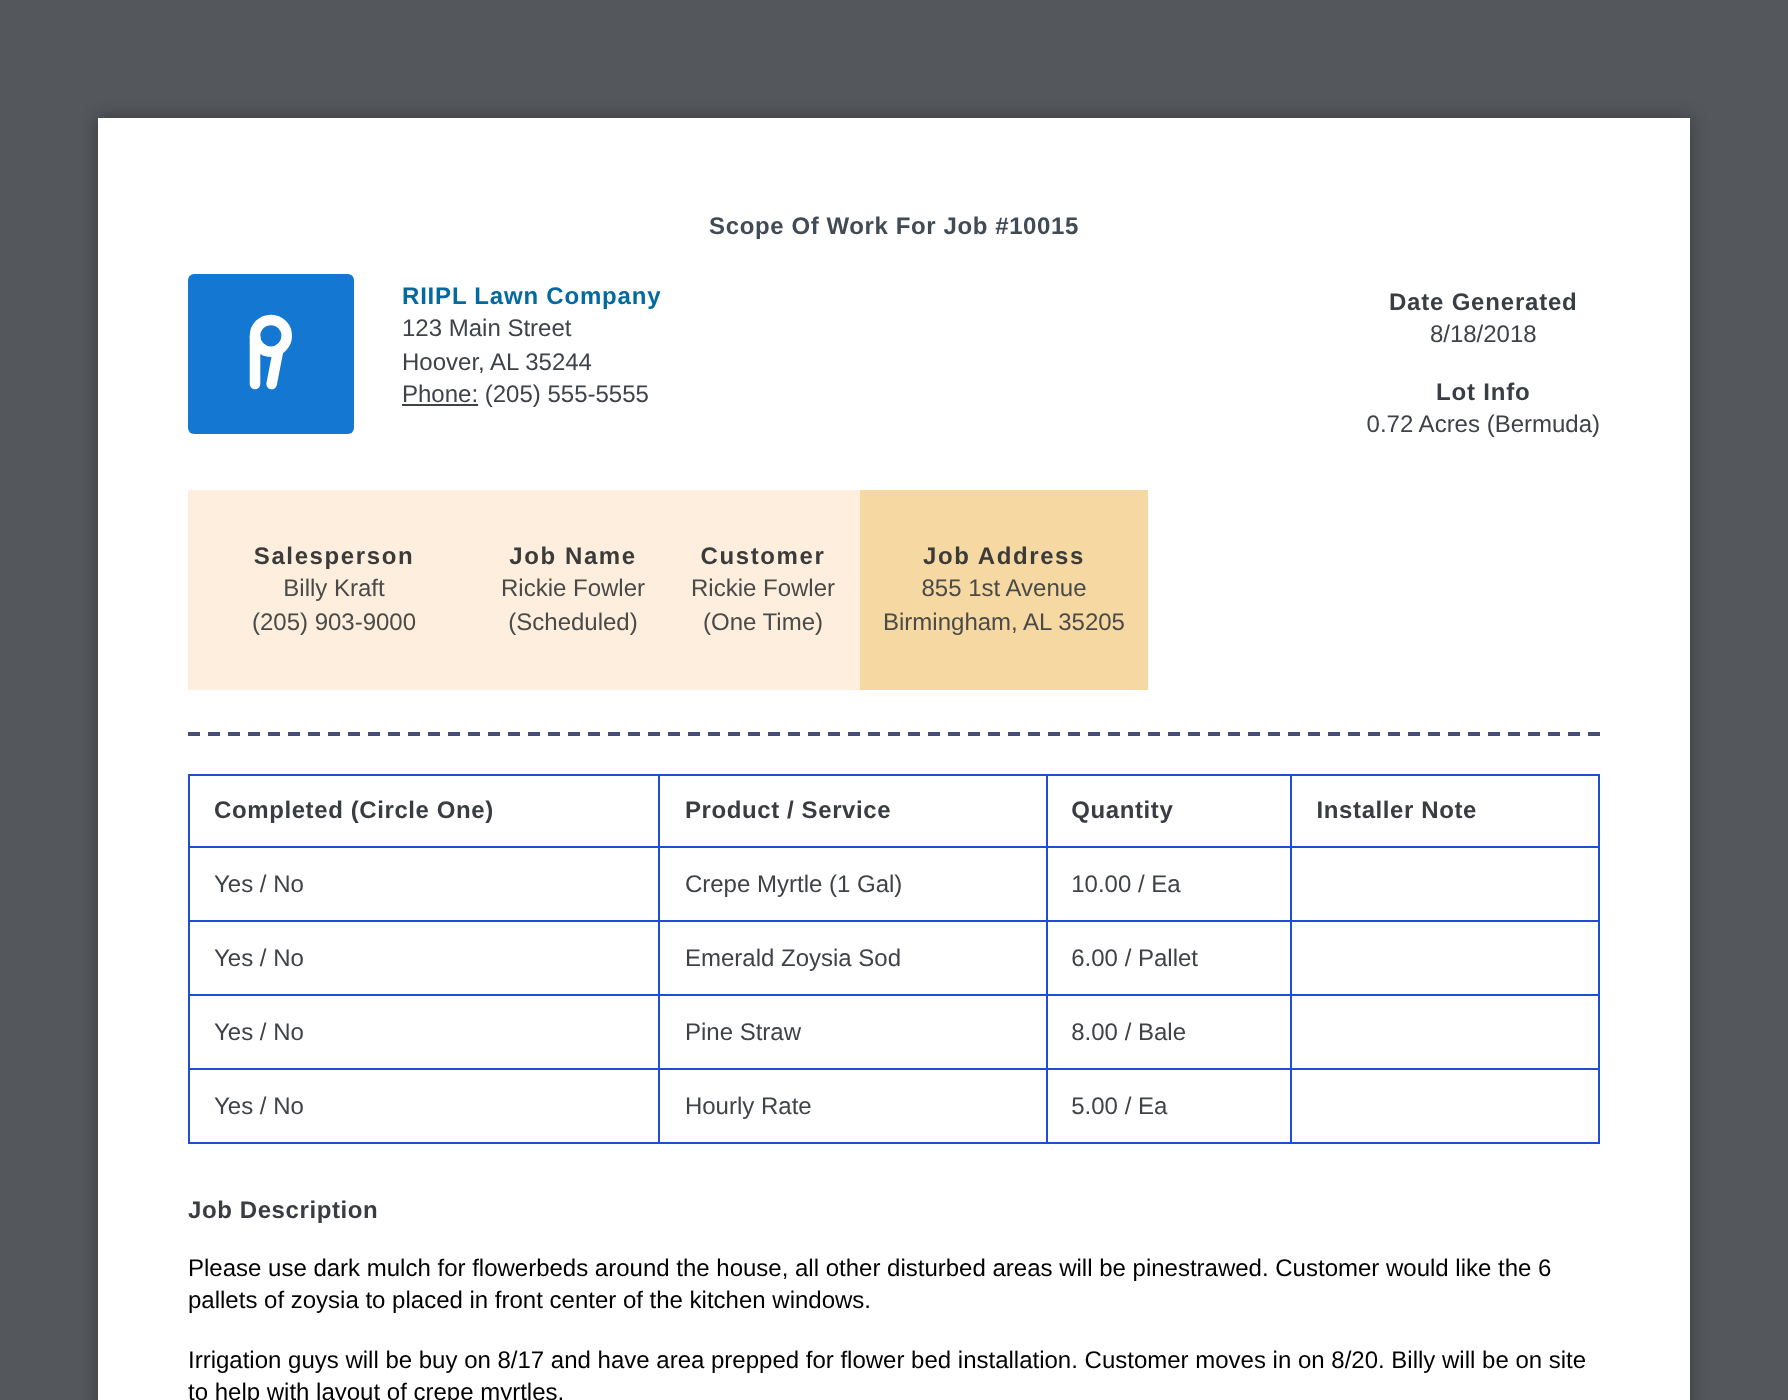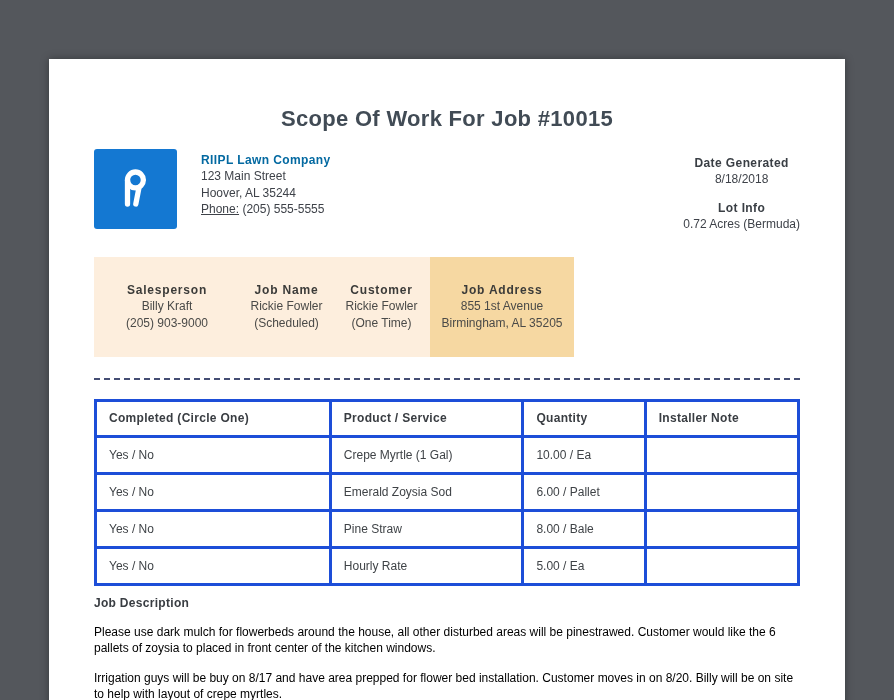--- a/index.html
+++ b/index.html
@@ -14,21 +14,21 @@
     position: absolute;
     left: 49px; top: 59px;
     width: 796px; height: 780px;
     background: #ffffff;
     box-shadow: 0 0 8px rgba(0,0,0,0.35);
     padding: 0 45px;
   }
   .doc-title {
     margin-top: 47px;
     text-align: center;
-    font-size: 22px;
+    font-size: 12px;
     font-weight: 600;
     letter-spacing: 0.3px;
     color: var(--title-color, #414b55);
   }
   
   .header-row { display: flex; margin-top: 17px; }
   .logo {
     width: 83px; height: 80px;
     background: var(--logo-blue, #1478d2);
     border-radius: 3px;
@@ -67,38 +67,38 @@
   }
   
   .work-table {
     margin-top: 19px;
     width: 100%;
     border-collapse: collapse;
     font-size: 12px;
     color: #3f4347;
   }
   .work-table th, .work-table td {
-    border: 3px solid #1d4ed8;
+    border: 1px solid #1d4ed8;
     text-align: left;
     padding: 0 12px;
     font-weight: normal;
   }
   .work-table th {
     height: 36px;
     font-weight: bold;
     letter-spacing: 0.3px;
     color: #393d42;
   }
   .work-table td { height: 37px; }
   .work-table th:nth-child(1) { width: 33.4%; }
   .work-table th:nth-child(2) { width: 27.4%; }
   .work-table th:nth-child(3) { width: 17.4%; }
   
   .job-desc-heading {
-    margin-top: 10px;
+    margin-top: 26px;
     font-size: 12px;
     font-weight: bold;
     letter-spacing: 0.3px;
     color: #393d42;
   }
   .job-desc-para {
     margin-top: 14px;
     font-size: 12px;
     line-height: 16.2px;
     color: #000000;

